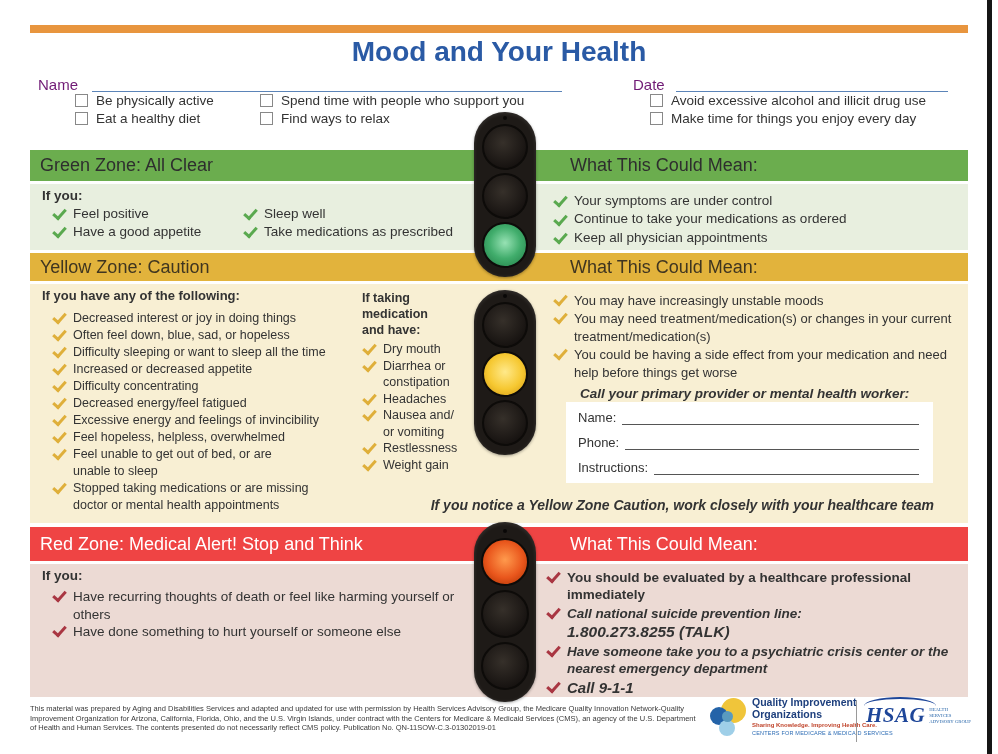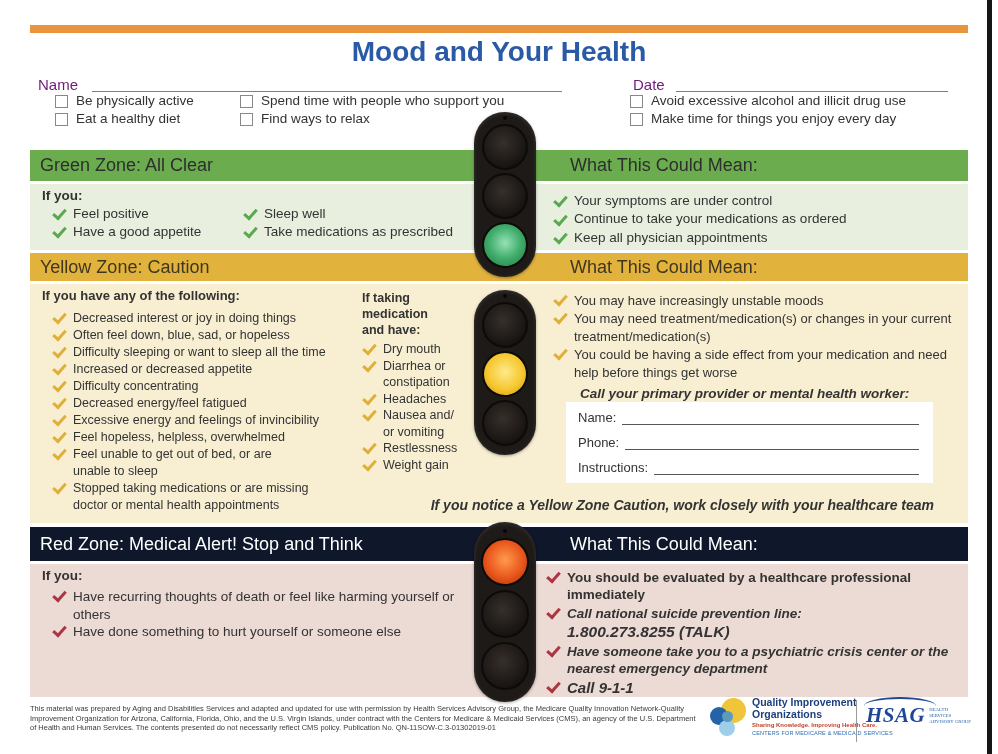--- a/index.html
+++ b/index.html
@@ -7,30 +7,30 @@
   .page { position:relative; width:998px; height:754px; background:#ffffff; overflow:hidden; color:#333; }
 
   .abs { position:absolute; }
 
   
   .orange-bar { left:30px; top:25px; width:938px; height:8px; background:#e8953e; }
   .title { left:0; top:36px; width:998px; text-align:center; font-size:28px; font-weight:bold; color:#2a5aa5; }
   .field-label { font-size:15px; color:#701a75; }
   .field-line { border-bottom:1.5px solid #5b84b8; }
 
-  .cbrow { position:absolute; display:flex; align-items:flex-end; gap:8px; font-size:13.5px; color:#333; white-space:nowrap; }
+  .cbrow { position:absolute; display:flex; align-items:center; gap:8px; font-size:13.5px; color:#333; white-space:nowrap;margin-left:20px; }
   .cbox { width:13px; height:13px; border:1.5px solid #888; background:#fff; flex:0 0 auto; }
 
   
   .zhead { left:30px; width:938px; display:flex; align-items:center; font-size:18px; }
   .zhead .ztitle { margin-left:10px; }
   .zhead .mean-title { position:absolute; left:540px; }
   .gz-head { top:150px; height:31px; background:#6bad4e; color:#2e2e2e; }
   .yz-head { top:253px; height:28px; background:#e2b33c; color:#3f3520; }
-  .rz-head { top:527px; height:34px; background:#0f172a; color:#ffffff; }
+  .rz-head { top:527px; height:34px; background:#ef4444; color:#ffffff; }
 
   
   .zbody { left:30px; width:938px; }
   .gz-body { top:184px; height:66px; background:#e8efdf; }
   .yz-body { top:284px; height:239px; background:#f8efd3; }
   .rz-body { top:564px; height:133px; background:#ecdad4; }
 
   .sec-if { position:absolute; left:12px; top:4px; font-weight:bold; font-size:13.5px; color:#333; }
 
   .check { display:inline-block; width:14px; height:13px; position:relative; flex:0 0 auto; margin-top:1px; }

